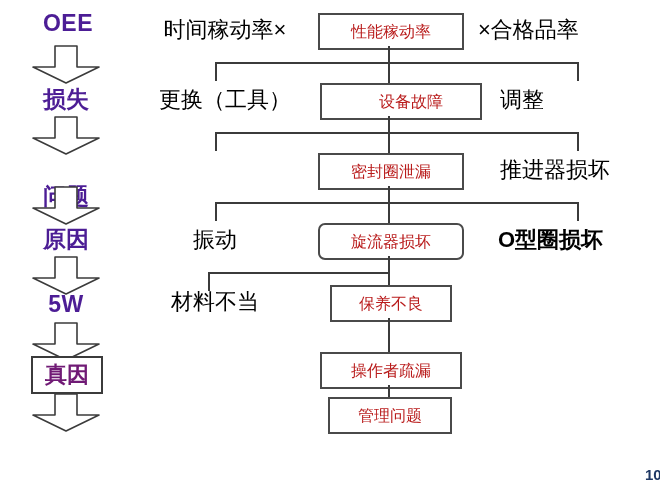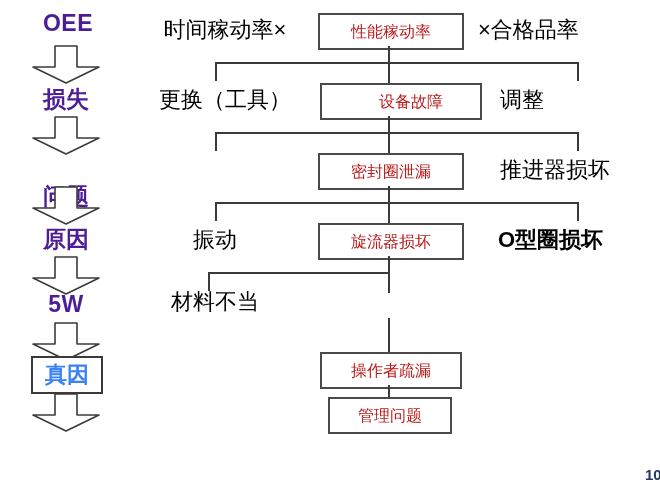--- a/index.html
+++ b/index.html
@@ -32,21 +32,21 @@
   .ladder-label.latin {
     font-size: 23px;
     letter-spacing: 0.5px;
   }
   .ladder-box {
     border: 2px solid #3b3b3b;
     background: #ffffff;
     text-align: center;
     font-size: 22px;
     font-weight: 700;
-    color: #3b82f6;
+    color: #701a75;
     line-height: 1;
     display: flex;
     align-items: center;
     justify-content: center;
     white-space: nowrap;
   }
   .down-arrow { display: block; }
 
   
   .node-box {
@@ -156,29 +156,30 @@
   <div class="abs node-box" style="left:318px; top:153px; width:142px; height:33px;">密封圈泄漏</div>
   <div class="abs side-label" style="left:500px; top:159px; width:150px; text-align:left;">推进器损坏</div>
 
   <div class="abs vline" style="left:388px; top:186px; height:17px;"></div>
   <div class="abs hline" style="left:215px; top:202px; width:364px;"></div>
   <div class="abs vline" style="left:215px; top:202px; height:19px;"></div>
   <div class="abs vline" style="left:577px; top:202px; height:19px;"></div>
   <div class="abs vline" style="left:388px; top:202px; height:21px;"></div>
 
   <div class="abs side-label" style="left:155px; top:229px; width:120px;">振动</div>
-  <div class="abs node-box" style="left:318px; top:223px; width:142px; height:33px;">旋流器损坏</div>
+  <div class="abs node-box" style="left:318px; top:223px; width:142px; height:33px;border-radius:7px;">旋流器损坏</div>
   <div class="abs side-label bold-o" style="left:498px; top:229px; width:155px; text-align:left; font-weight:700;">O型圈损坏</div>
 
   <div class="abs vline" style="left:388px; top:256px; height:17px;"></div>
   <div class="abs hline" style="left:208px; top:272px; width:182px;"></div>
   <div class="abs vline" style="left:208px; top:272px; height:19px;"></div>
   <div class="abs vline" style="left:388px; top:272px; height:21px;"></div>
 
   <div class="abs side-label" style="left:145px; top:291px; width:140px;">材料不当</div>
+  <div class="abs node-box" style="left:330px; top:285px; width:118px; height:33px;">保养不良</div>
 
   <div class="abs vline" style="left:388px; top:318px; height:34px;"></div>
 
   <div class="abs node-box" style="left:320px; top:352px; width:138px; height:33px;">操作者疏漏</div>
 
   <div class="abs vline" style="left:388px; top:385px; height:32px;"></div>
 
   <div class="abs node-box" style="left:328px; top:397px; width:120px; height:33px;">管理问题</div>
 
   <div class="abs page-number" style="left:645px; top:466px;">10</div>

